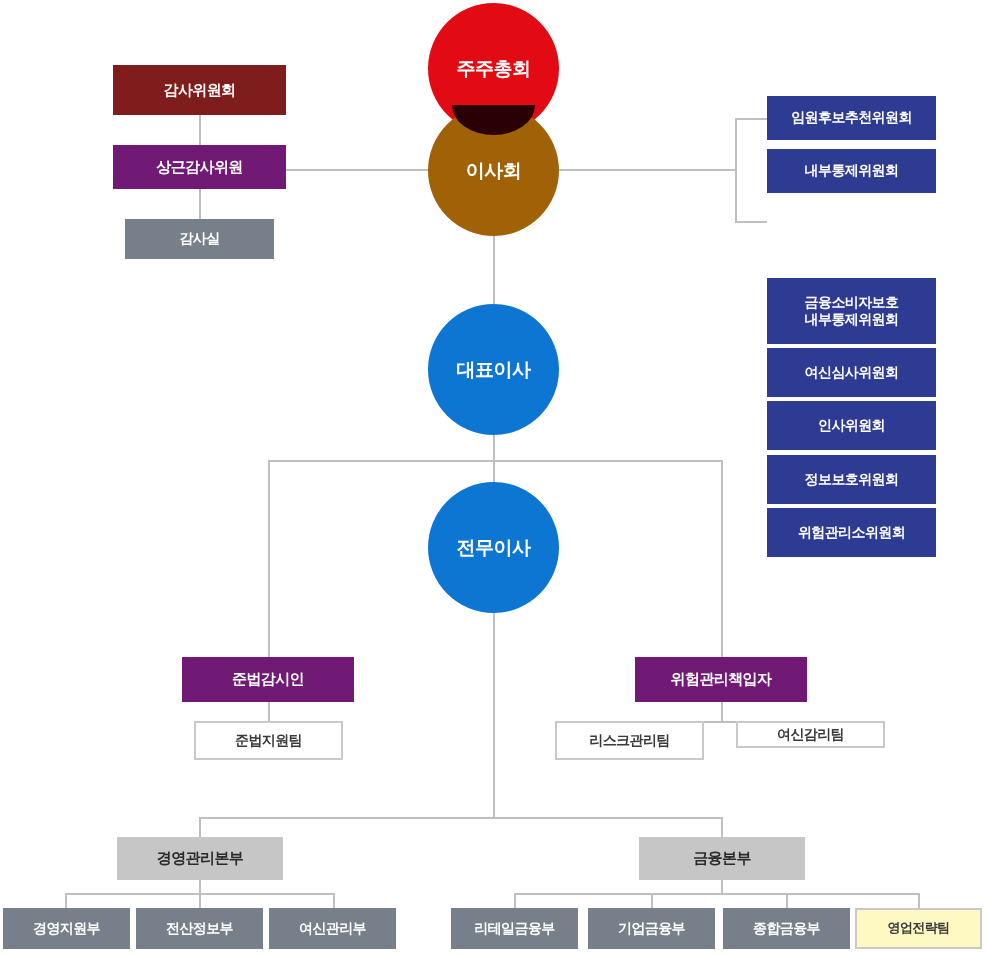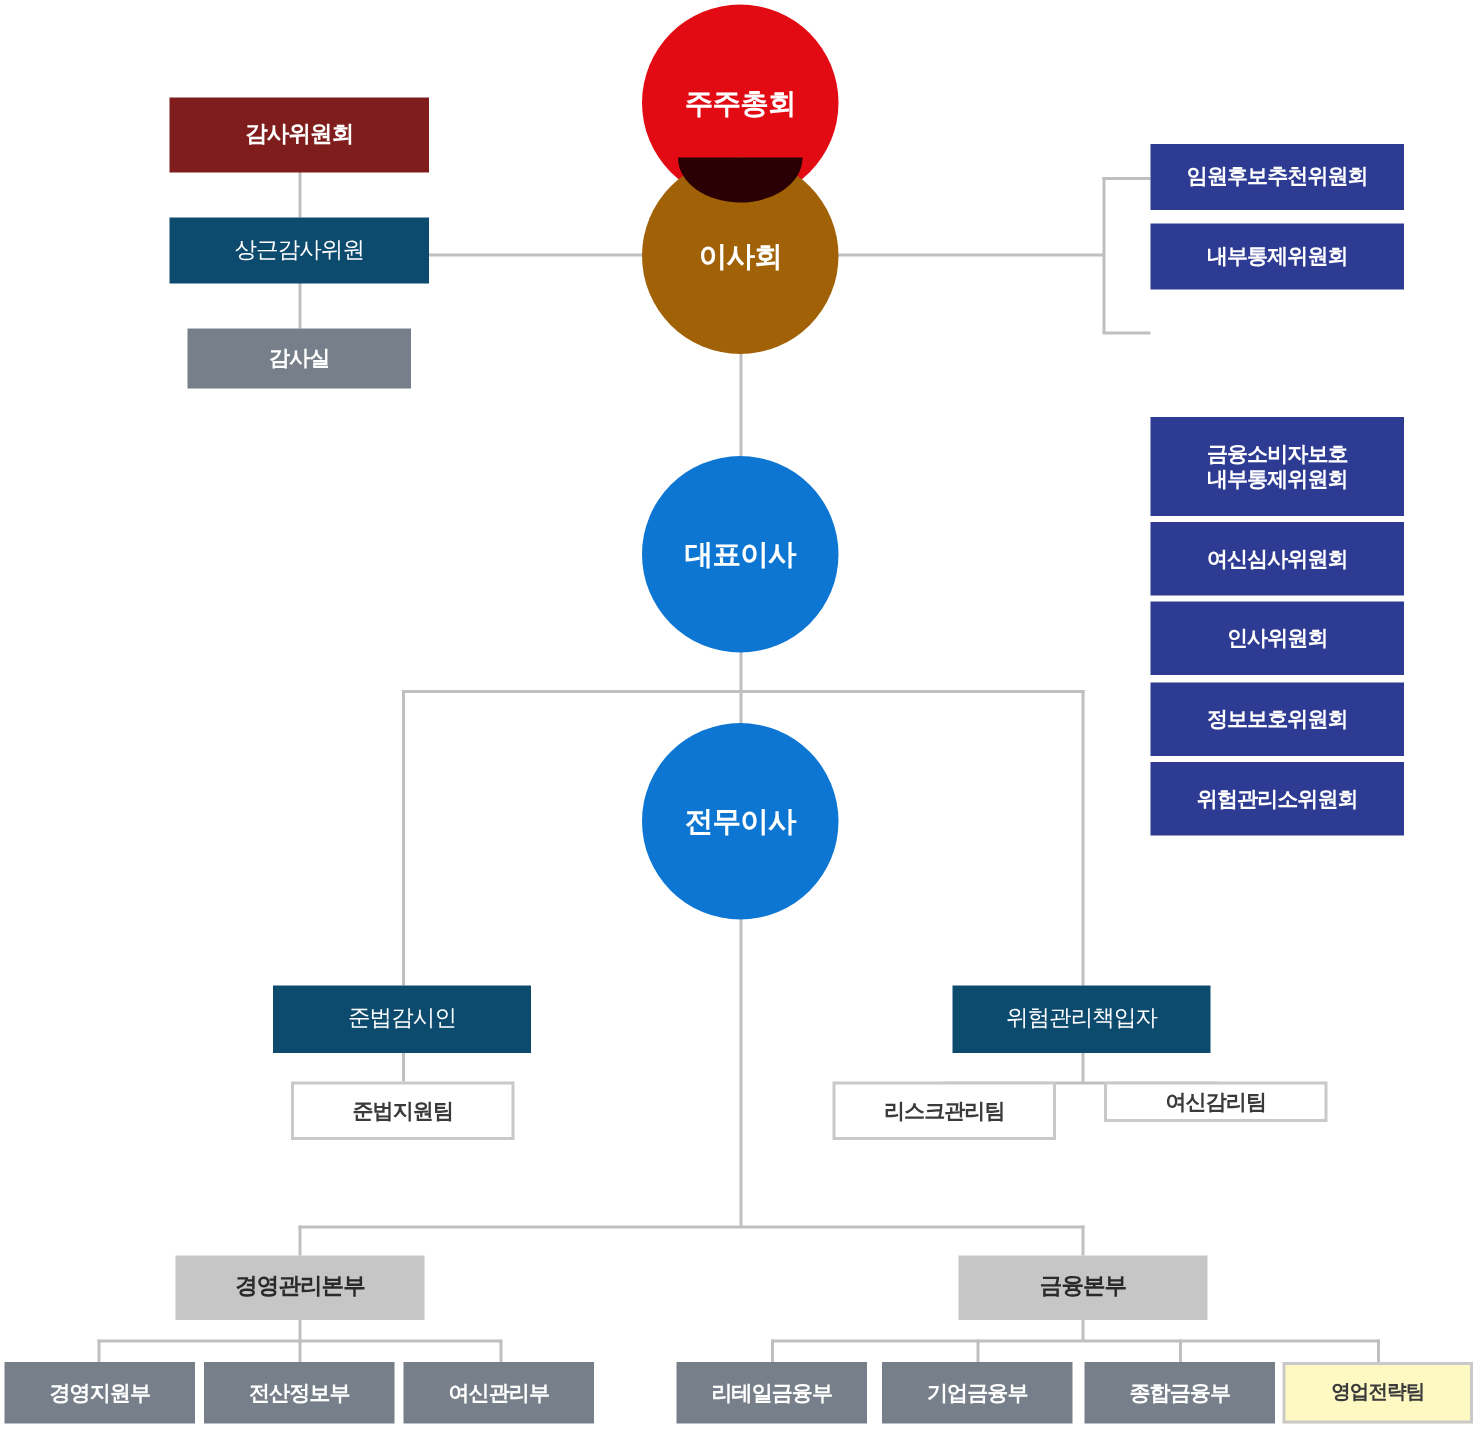--- a/index.html
+++ b/index.html
@@ -65,24 +65,24 @@
     letter-spacing: -0.6px;
   }
   .box-navy {
     background: #2e3b92;
     color: #ffffff;
     font-size: 14px;
     font-weight: bold;
     letter-spacing: -0.6px;
   }
   .box-blue {
-    background: #0c4a6e;
+    background: #701a75;
     color: #ffffff;
     font-size: 15px;
-    font-weight: normal;
+    font-weight: bold;
     letter-spacing: -0.6px;
   }
   .box-gray-dark {
     background: #77808a;
     color: #ffffff;
     font-size: 14px;
     font-weight: bold;
     letter-spacing: -0.6px;
   }
   .box-gray-light {

